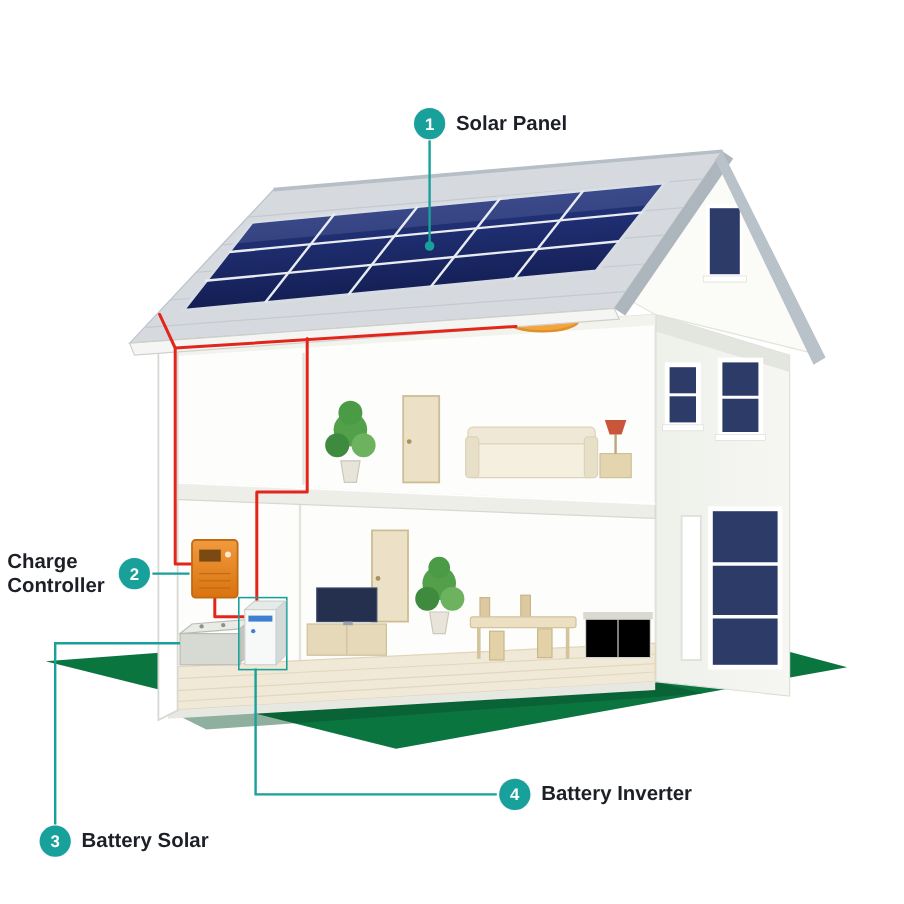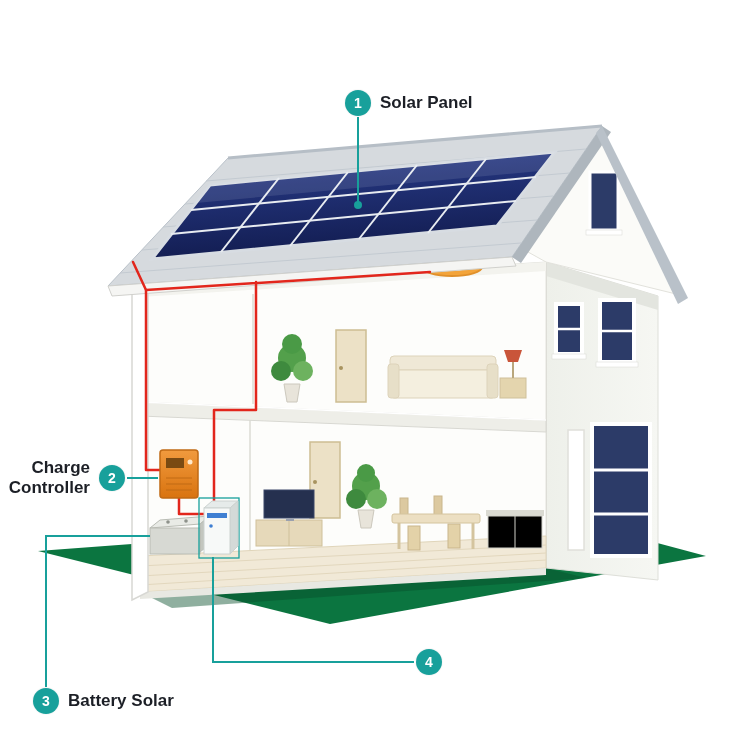--- a/index.html
+++ b/index.html
@@ -13,21 +13,21 @@
     color:#1c1f26;font-size:17px;font-weight:700;line-height:1.2;
   }
   .badge{
     width:26px;height:26px;border-radius:50%;background:#18a09b;color:#fff;
     display:flex;align-items:center;justify-content:center;
     font-size:14px;font-weight:700;flex:0 0 26px;
     box-shadow:0 0 0 1px rgba(0,0,0,0.03);
   }
   .label-1{left:345px;top:90px;}
   .label-2{left:6px;top:452px;height:52px;}
-  .label-2 .label-text{width:84px;text-align:right;}
+  .label-2 .label-text{width:84px;text-align:left;}
   .label-3{left:33px;top:688px;}
   .label-4{left:416px;top:649px;}
 </style>
 </head>
 <body>
 
 <div class="canvas">
 
   <svg width="753" height="753" viewBox="0 0 753 753">
     <defs>
@@ -242,15 +242,16 @@
     <span class="badge">2</span>
   </div>
 
   <div class="label label-3">
     <span class="badge">3</span>
     <span class="label-text">Battery Solar</span>
   </div>
 
   <div class="label label-4">
     <span class="badge">4</span>
+    <span class="label-text">Battery Inverter</span>
   </div>
 
 </div>
 
 </body></html>

